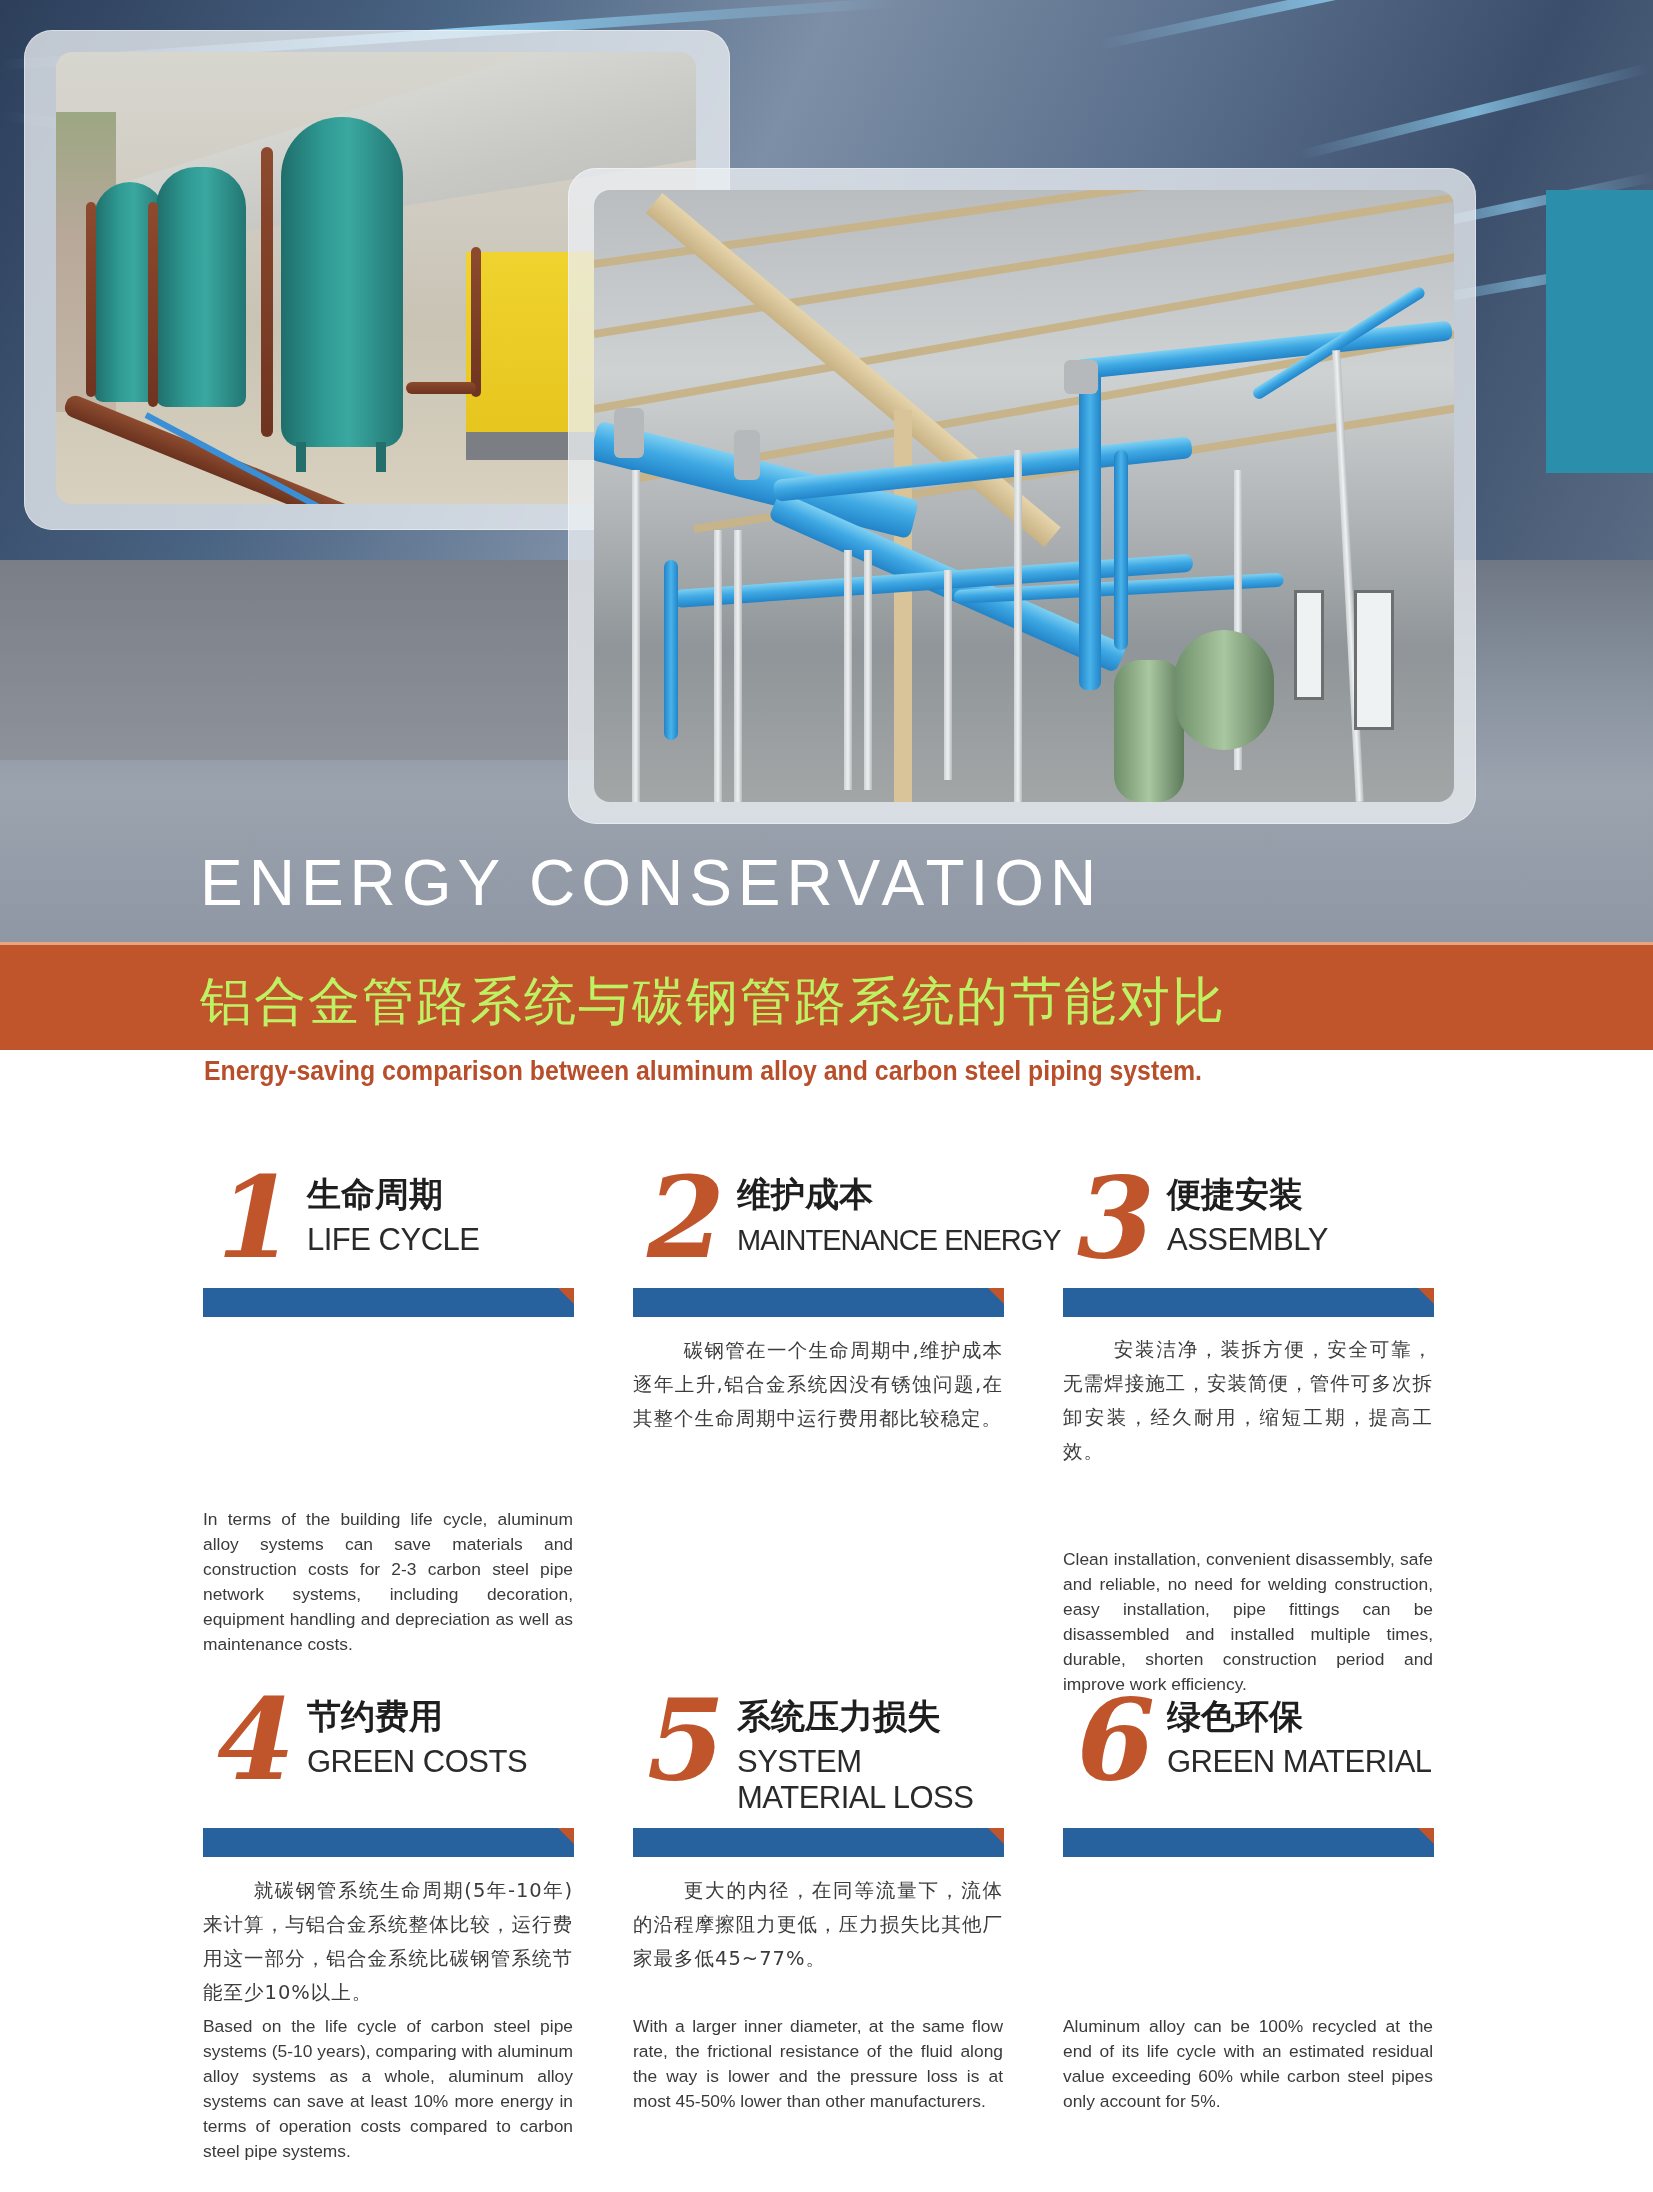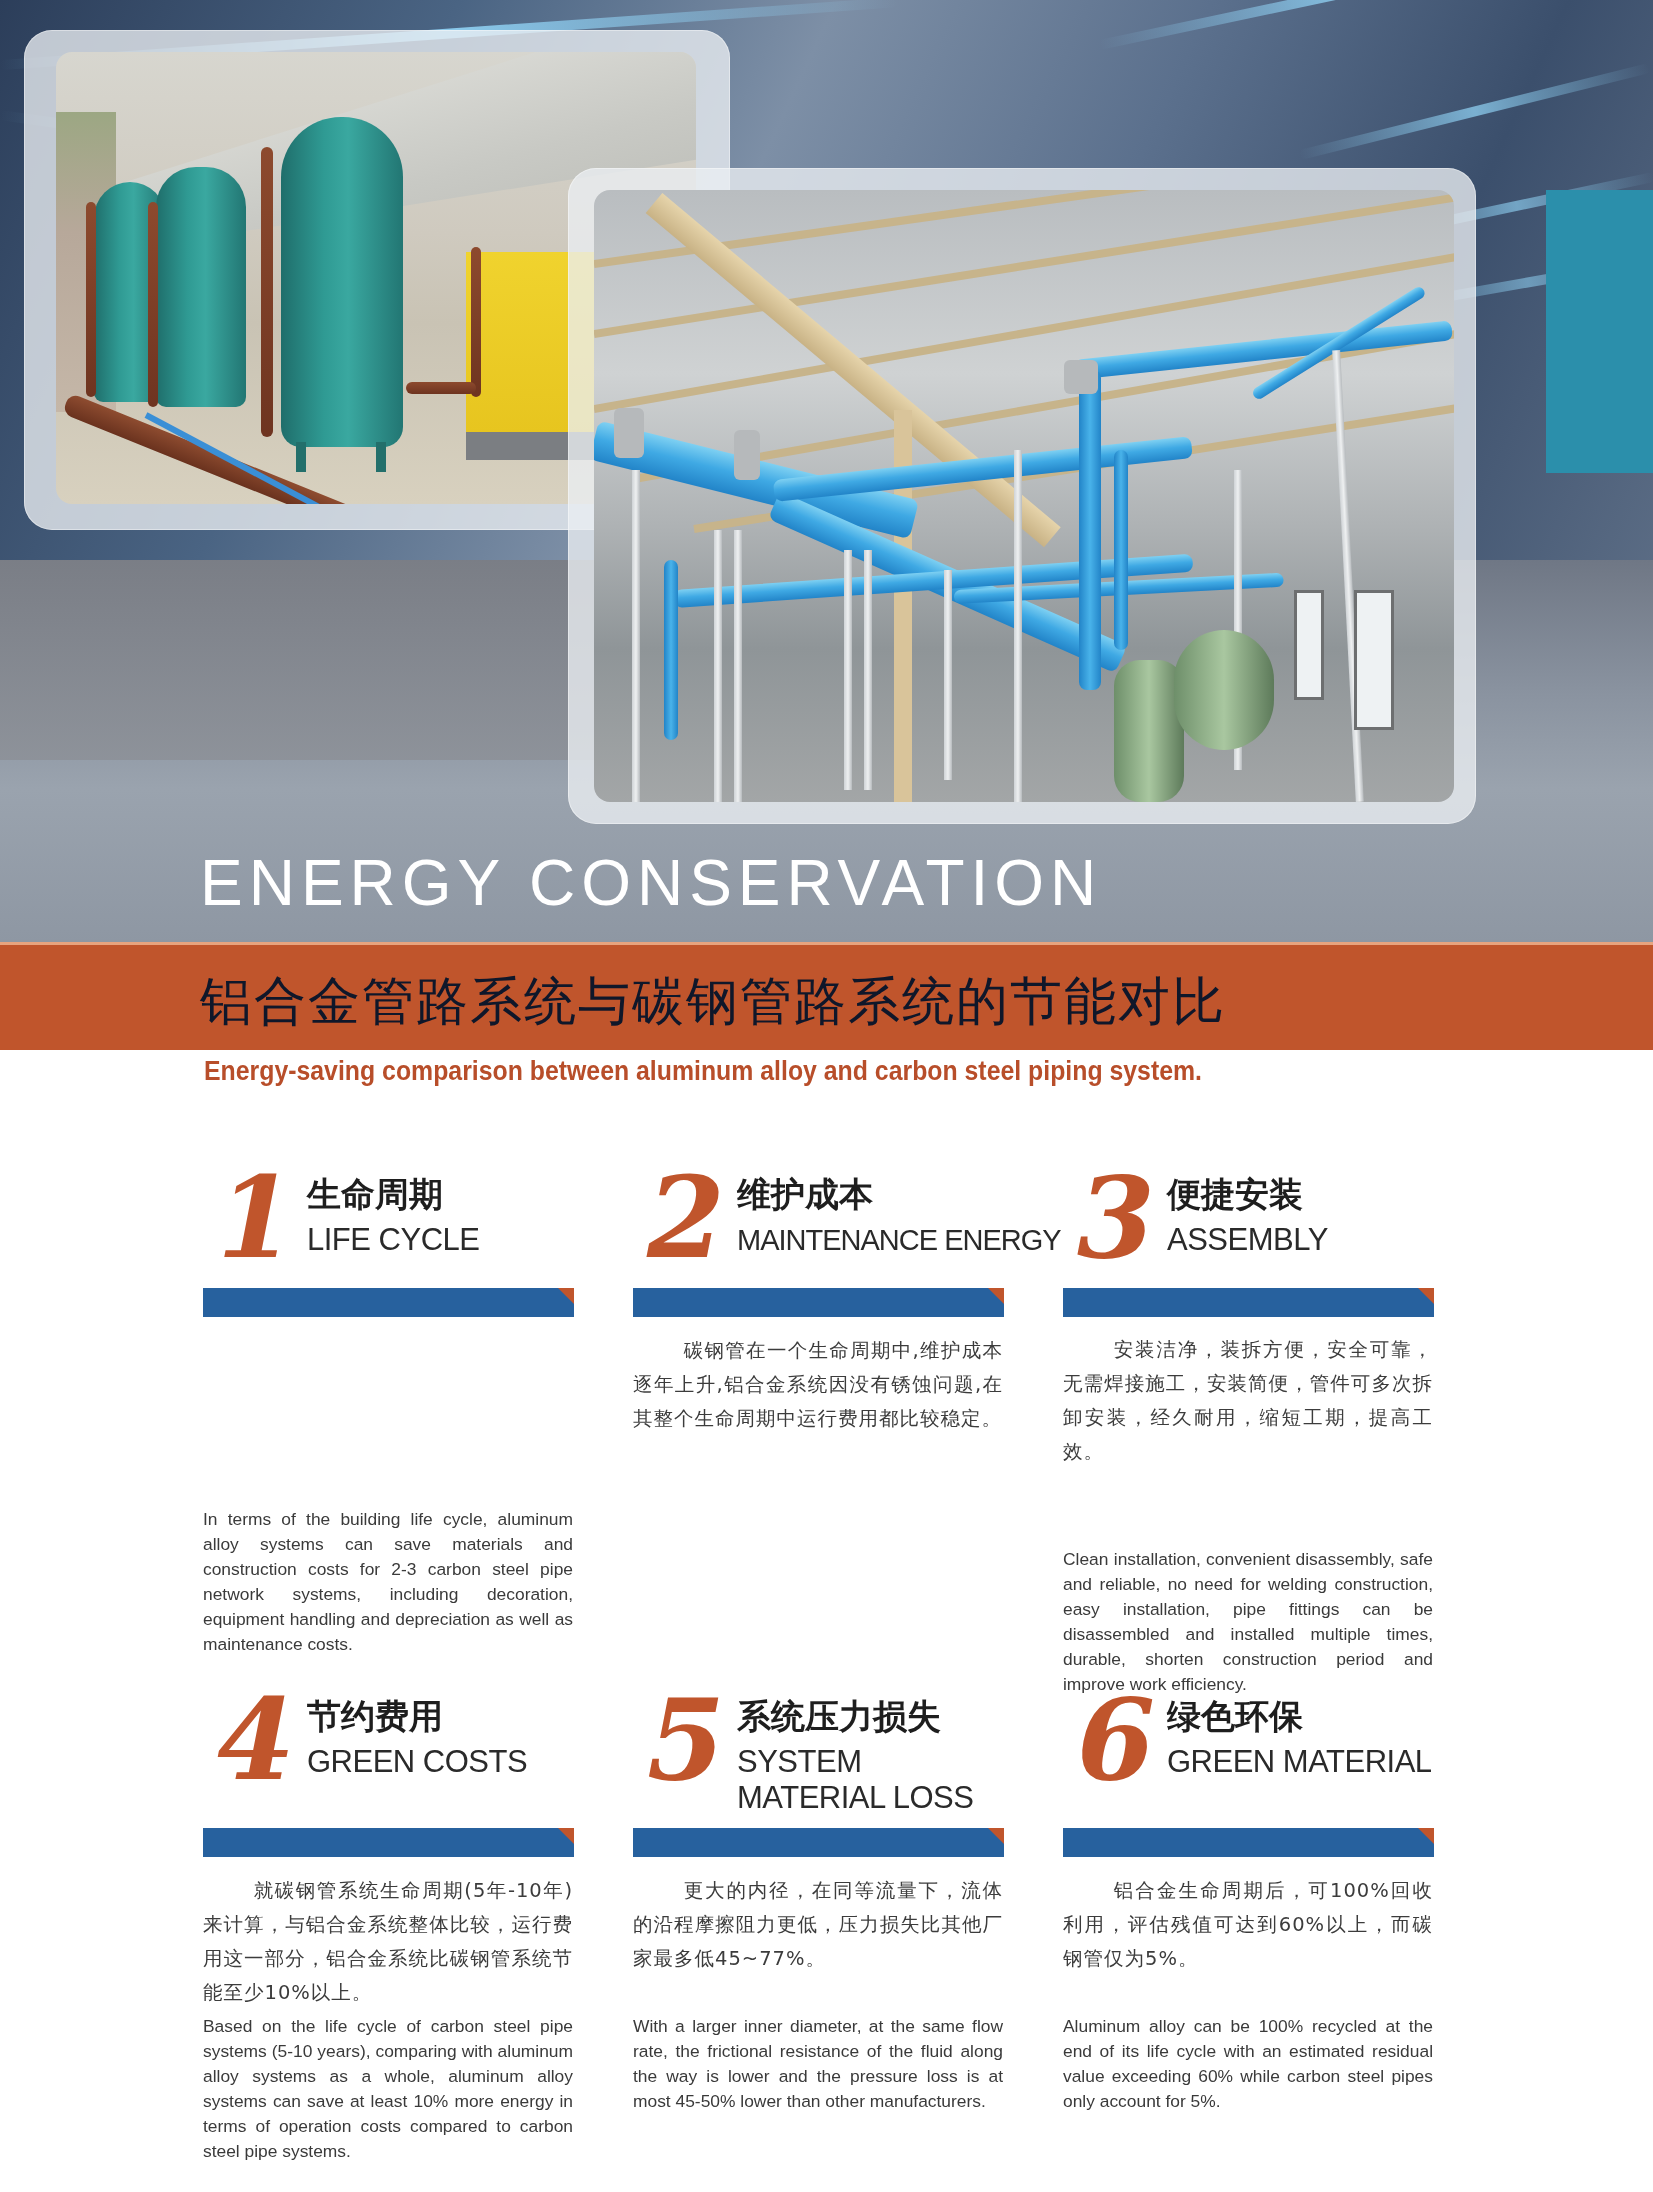--- a/index.html
+++ b/index.html
@@ -85,21 +85,21 @@
     white-space: nowrap;
   }
   .orange-band {
     position: absolute; left: 0; top: 942px; width: 1653px; height: 108px;
     background: #c0552c;
     border-top: 3px solid #e7a47f;
   }
   .orange-band-title {
     position: absolute; left: 200px; top: 22px;
     font-family: "DejaVu Sans", sans-serif;
-    font-size: 52px; color: #0f172a; letter-spacing: 2px; white-space: nowrap; font-weight: 400;
+    font-size: 52px; color: #bef264; letter-spacing: 2px; white-space: nowrap; font-weight: 400;
   }
   .subtitle {
     position: absolute; left: 204px; top: 1056px;
     font-family: "Liberation Sans", "DejaVu Sans", sans-serif;
     font-size: 27px; font-weight: 700; color: #b84e2a; white-space: nowrap;
     transform: scaleX(0.92); transform-origin: left center;
   }
 
   
   .feature {
@@ -284,15 +284,14 @@
   <div class="feat-en-body" style="top:330px;">With a larger inner diameter, at the same flow rate, the frictional resistance of the fluid along the way is lower and the pressure loss is at most 45-50% lower than other manufacturers.</div>
 </div>
 
 <div class="feature" style="left:1063px;top:1684px;height:500px;">
   <div class="feat-num">6</div>
   <div class="feat-cn">绿色环保</div>
   <div class="feat-en">GREEN MATERIAL</div>
   <div class="feat-bar" style="top:144px;">
       <div class="feat-bar-corner"></div>
     </div>
-  <div class="feat-cn-body" style="top:190px;">铝合金生命周期后，可100%回收利用，评估残值可达到60%以上，而碳钢管仅为5%。</div>
   <div class="feat-en-body" style="top:330px;">Aluminum alloy can be 100% recycled at the end of its life cycle with an estimated residual value exceeding 60% while carbon steel pipes only account for 5%.</div>
 </div>
 
 </body></html>

